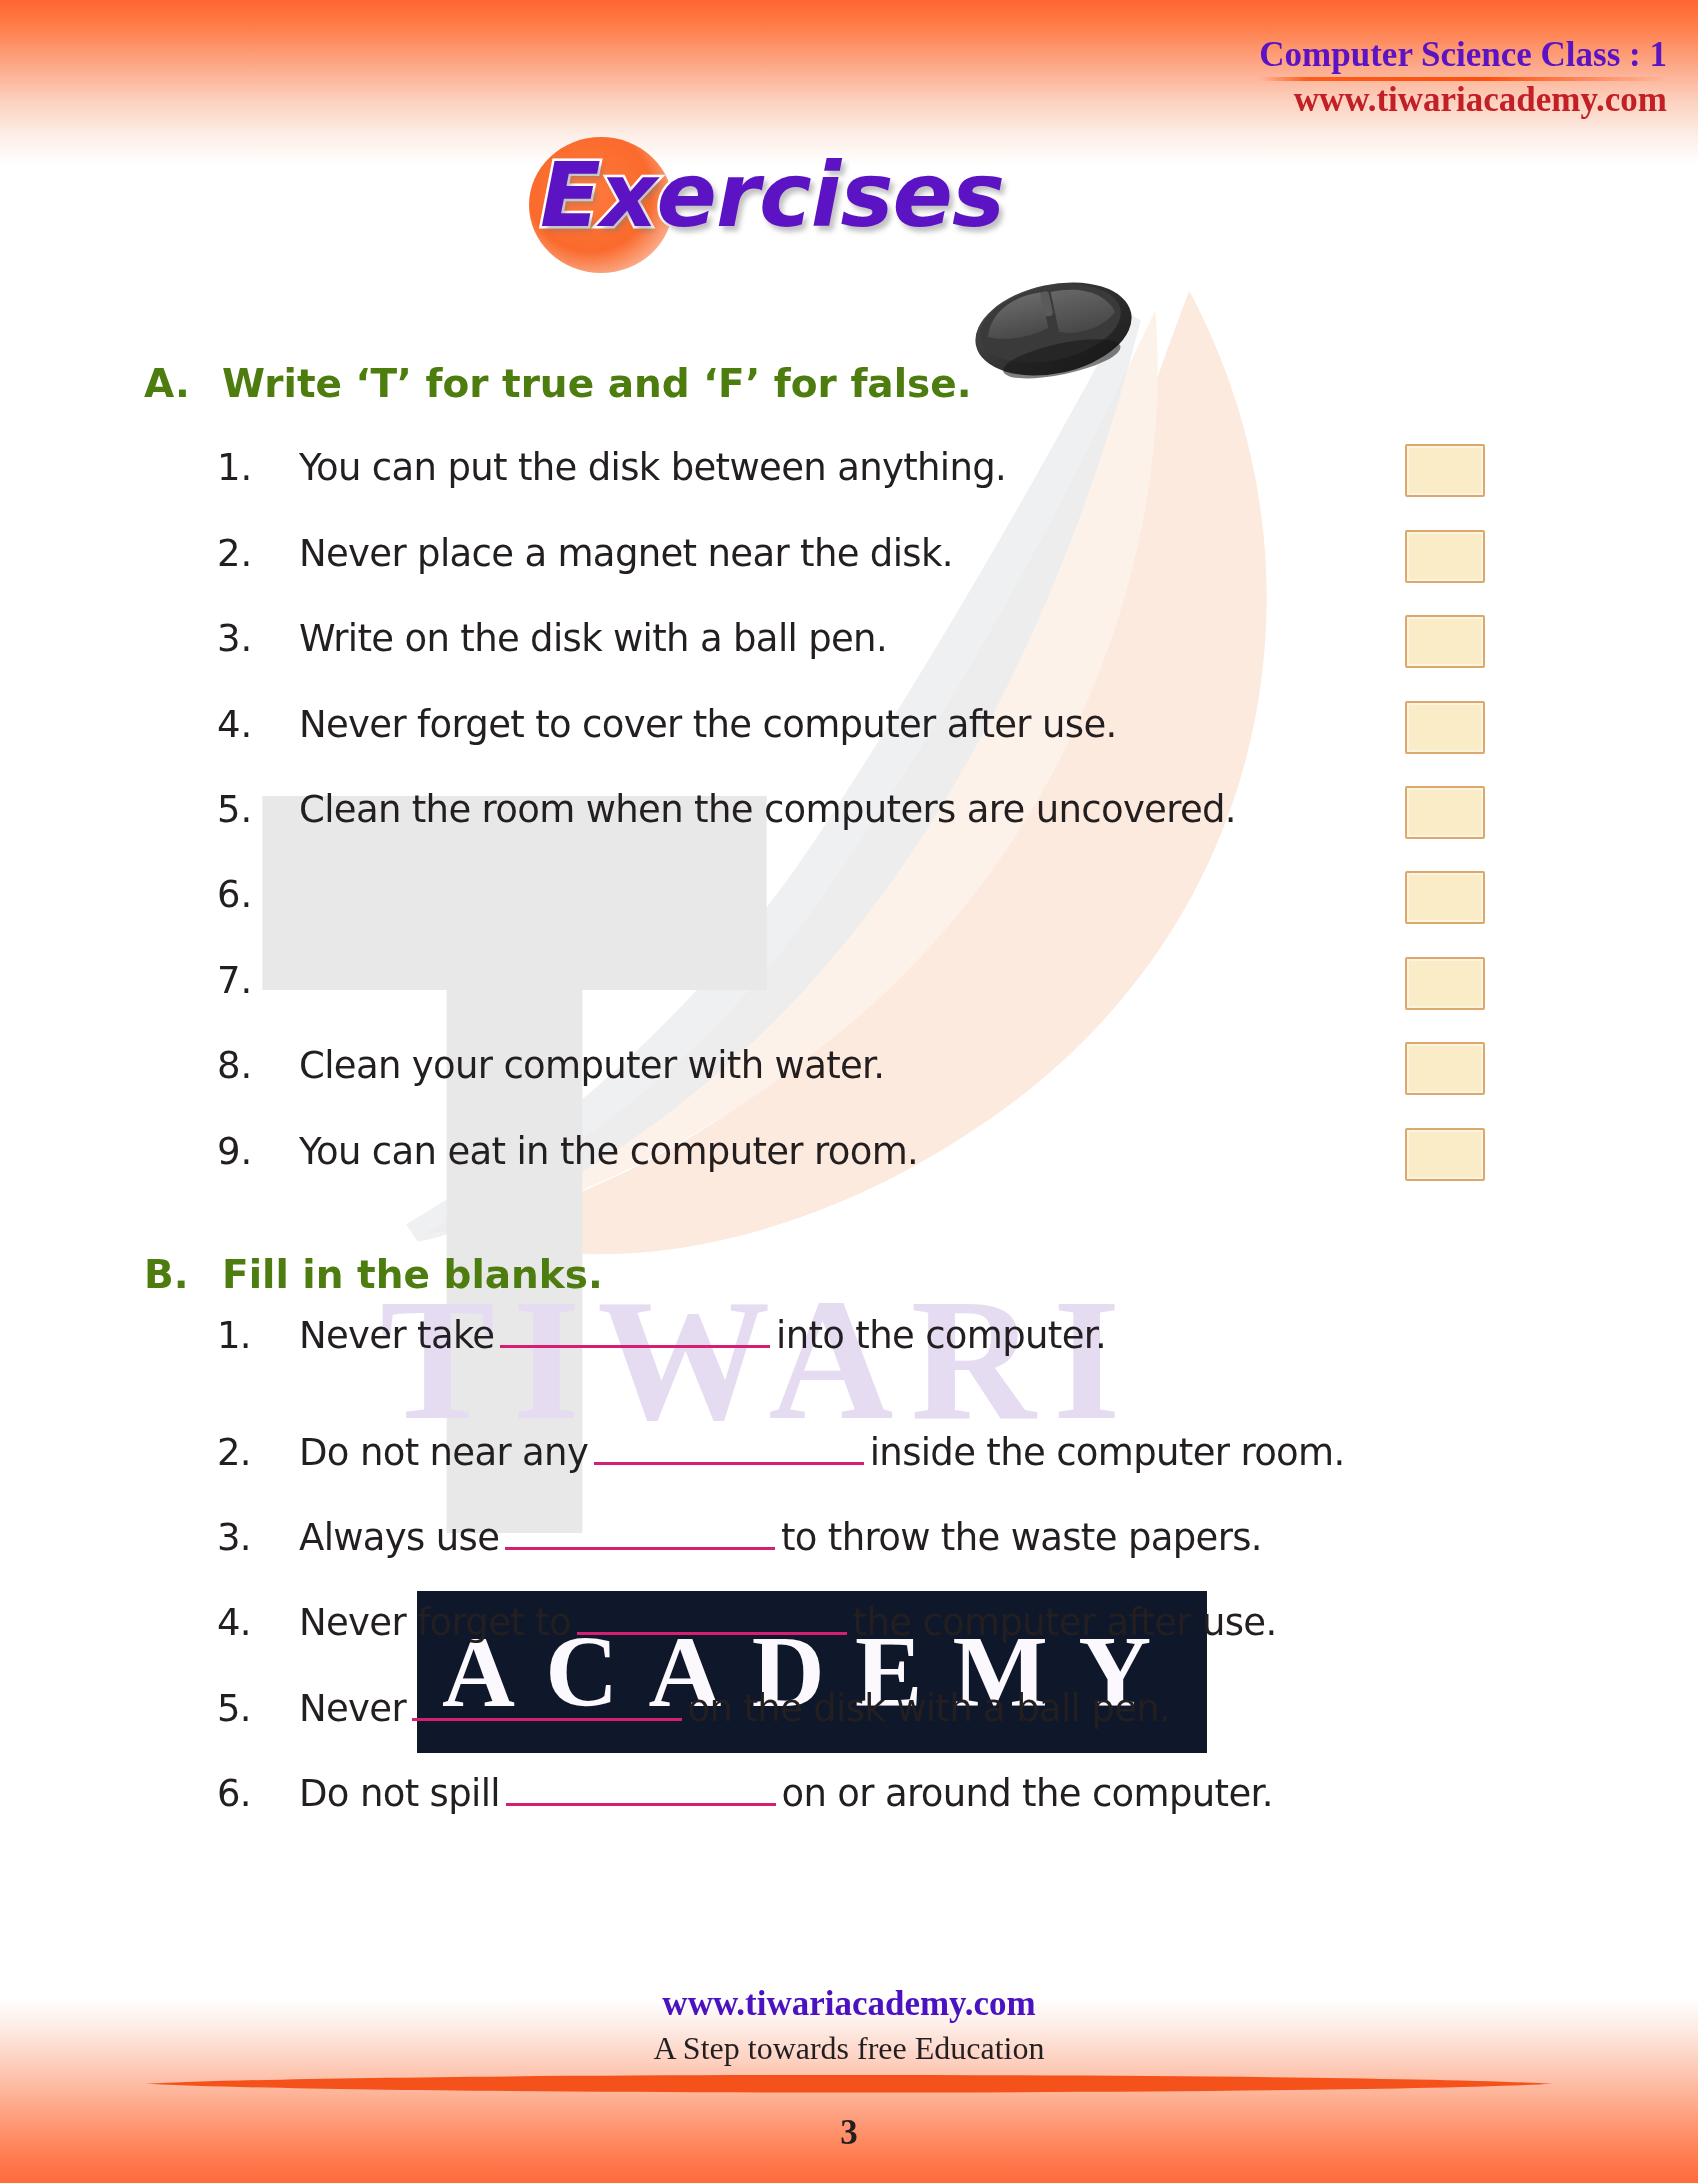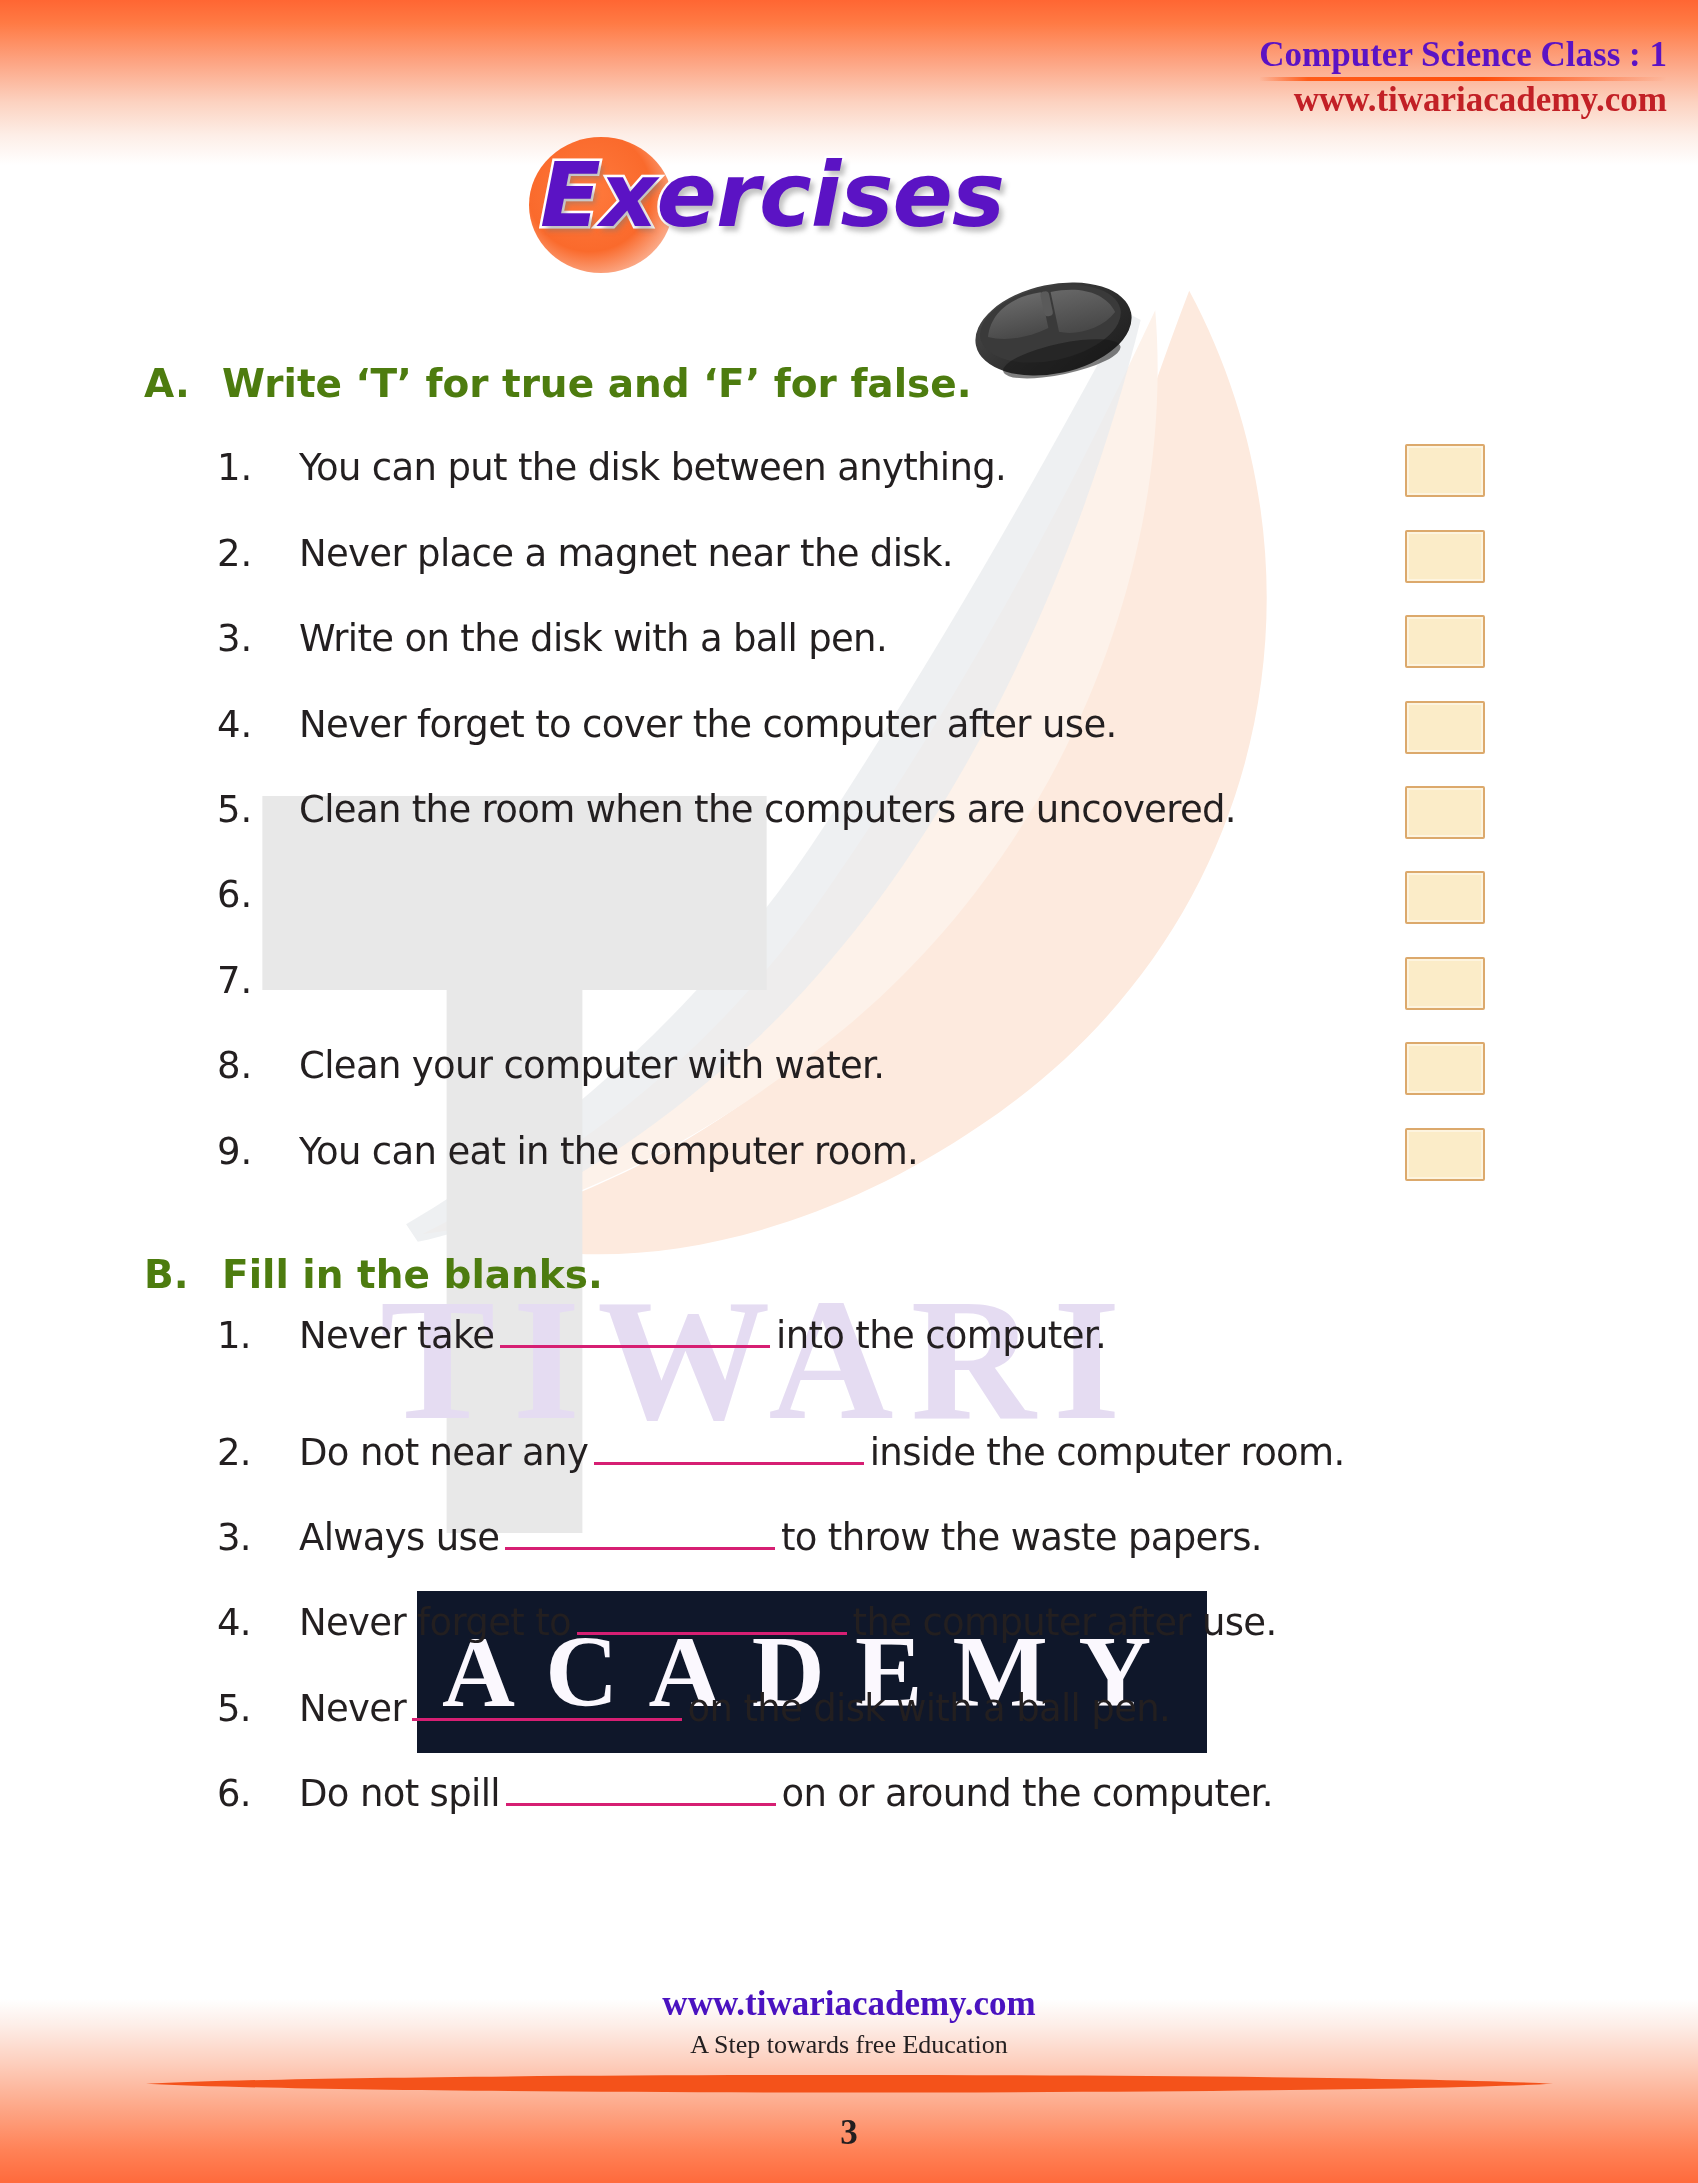--- a/index.html
+++ b/index.html
@@ -204,21 +204,21 @@
   .ftr-url {
     top: 1984px;
     font-family: "Liberation Serif", serif;
     font-weight: 700;
     font-size: 35px;
     color: #4a12c0;
   }
   .ftr-tag {
     top: 2030px;
     font-family: "Liberation Serif", serif;
-    font-size: 26px;
+    font-size: 32px;
     color: #231f20;
   }
   .ftr-rule {
     position: absolute;
     left: 146px; top: 2075px;
     width: 1407px; height: 17.5px;
     z-index: 4;
   }
   .ftr-page {
     top: 2113px;

